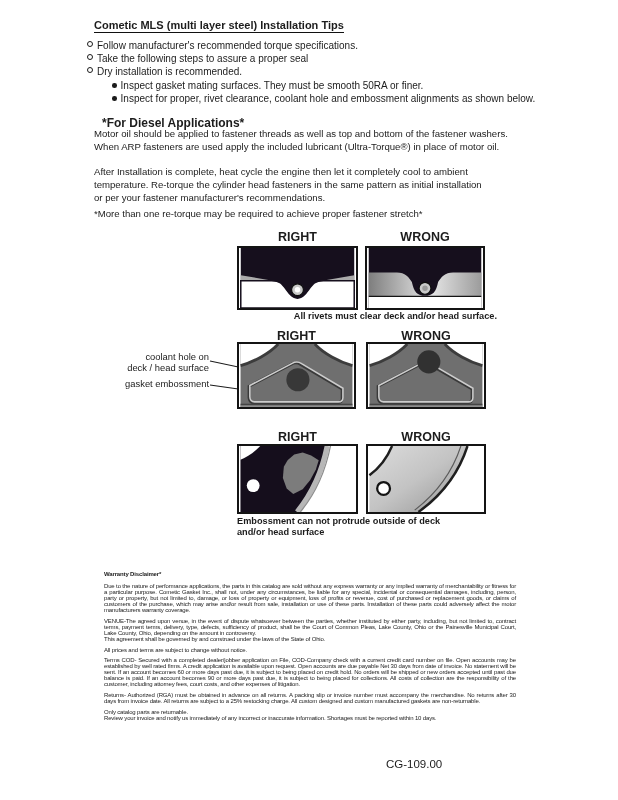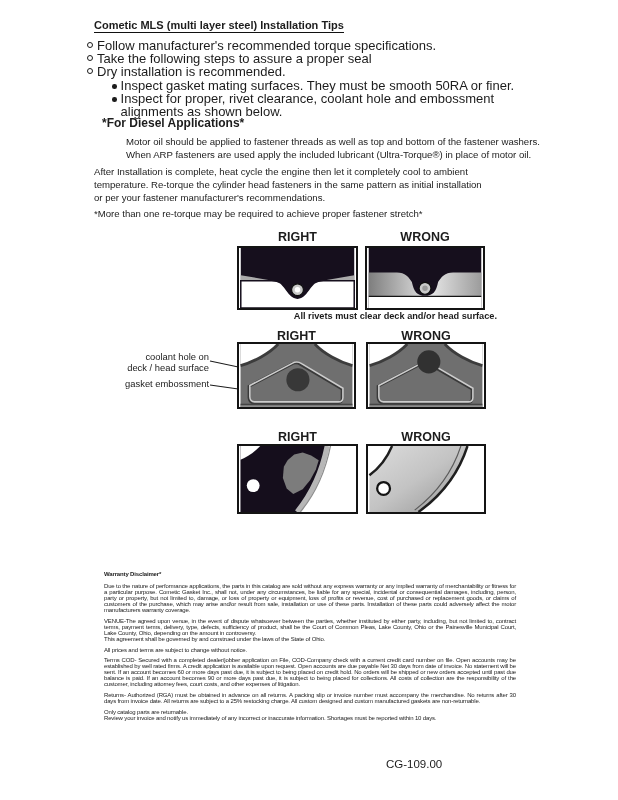--- a/index.html
+++ b/index.html
@@ -4,31 +4,31 @@
 <style>
   html,body{margin:0;padding:0;background:#ffffff;}
   .page{position:relative;width:618px;height:800px;background:#ffffff;overflow:hidden;
         font-family:"Liberation Sans","DejaVu Sans",sans-serif;color:#1c1c1c;}
   .abs{position:absolute;}
   .pre{white-space:pre-line;}
 
   .title{left:94px;top:19px;font-size:11px;font-weight:bold;
          border-bottom:1.6px solid #111;padding-bottom:1px;}
 
-  .bullets{left:87px;top:39px;font-size:13px;line-height:13.2px;width:470px;}
+  .bullets{left:87px;top:39px;font-size:10px;line-height:13.2px;width:470px;}
   .brow{display:flex;align-items:baseline;}
   .brow.sub{margin-left:25px;}
   .ob{width:4px;height:4px;border:1px solid #1c1c1c;border-radius:50%;
       display:inline-block;flex:0 0 auto;margin-right:4px;position:relative;top:-2px;}
   .fb{width:4.6px;height:4.6px;background:#1c1c1c;border-radius:50%;
       display:inline-block;flex:0 0 auto;margin-right:4px;position:relative;top:-1px;}
 
   .dheading{left:102px;top:116px;font-size:12px;font-weight:bold;text-align:right;}
   .para{left:94px;width:472px;font-size:9.6px;line-height:13px;}
-  .p1{top:135px;margin-left:32px;} .p2{top:165px;} .note{top:207px;}
+  .p1{top:127px;} .p2{top:165px;} .note{top:207px;}
 
   .fig-header{font-size:12.5px;font-weight:bold;text-align:center;line-height:14px;}
   .f1h{top:230px;} .f2h{top:329px;} .f3h{top:430px;}
   .hL1{left:237px;width:121px;} .hR1{left:365px;width:120px;}
   .hL2{left:237px;width:119px;} .hR2{left:366px;width:120px;}
   .hL3{left:237px;width:121px;} .hR3{left:366px;width:120px;}
 
   svg.dbox{display:block;border:2px solid #141414;box-sizing:border-box;background:#fff;}
   .b1L{left:237px;top:246px;} .b1R{left:365px;top:246px;}
   .b2L{left:237px;top:342px;} .b2R{left:366px;top:342px;}
@@ -180,20 +180,22 @@
       </linearGradient>
     </defs>
     <rect width="120" height="70" fill="#ffffff"></rect>
     <path d="M24,0 L104,0 C95,28 77,52 52,70 L0,70 L0,31 C11,23 19,12 24,0 Z" fill="url(#s3wg)"></path>
     <path d="M24,0 C19,12 11,23 0,31" stroke="#1f1f1f" stroke-width="2.6" fill="none"></path>
     <path d="M104,0 C95,28 77,52 52,70" stroke="#1f1f1f" stroke-width="2.6" fill="none"></path>
     <path d="M97,0 C88.5,26 71.5,50 48,68" stroke="#5a5a5a" stroke-width="1.2" fill="none"></path>
     <circle cx="15" cy="45" r="6.8" fill="#ffffff" stroke="#141414" stroke-width="2.4"></circle>
   </svg>
 
+  <div class="abs caption cap3 pre">Embossment can not protrude outside of deck
+and/or head surface</div>
 
   <div class="abs legal">
     <div class="lh">Warranty Disclaimer*</div>
     <p class="pre">Due to the nature of performance applications, the parts in this catalog are sold without any express warranty or any implied warranty of merchantability or fitness for a particular purpose.  Cometic Gasket Inc., shall not, under any circumstances, be liable for any special, incidental or consequential damages, including, person, party or property, but not limited to, damage, or loss of property or equipment, loss of profits or revenue, cost of purchased or replacement goods, or claims of customers of the purchase, which may arise and/or result from sale, installation or use of these parts.  Installation of these parts could adversely affect the motor manufacturers warranty coverage.</p>
     <p class="pre">VENUE-The agreed upon venue, in the event of dispute whatsoever between the parties, whether instituted by either party, including, but not limited to, contract terms, payment terms, delivery, type, defects, sufficiency of product, shall be the Court of Common Pleas, Lake County, Ohio or the Painesville Municipal Court, Lake County, Ohio, depending on the amount in controversy.
 This agreement shall be governed by and construed under the laws of the State of Ohio.</p>
     <p class="pre">All prices and terms are subject to change without notice.</p>
     <p class="pre">Terms COD- Secured with a completed dealer/jobber application on File, COD-Company check with a current credit card number on file.  Open accounts may be established by well rated firms.  A credit application is available upon request.  Open accounts are due payable Net 30 days from date of invoice.  No statement will be sent.  If an account becomes 60 or more days past due, it is subject to being placed on credit hold.  No orders will be shipped or new orders accepted until past due balance is paid.  If an account becomes 90 or more days past due, it is subject to being placed for collections.  All costs of collection are the responsibility of the customer, including attorney fees, court costs, and other expenses of litigation.</p>
     <p class="pre">Returns- Authorized (RGA) must be obtained in advance on all returns.  A packing slip or invoice number must accompany the merchandise.  No returns after 30 days from invoice date.  All returns are subject to a 25% restocking charge.  All custom designed and custom manufactured gaskets are non-returnable.</p>
     <p class="pre">Only catalog parts are returnable.

